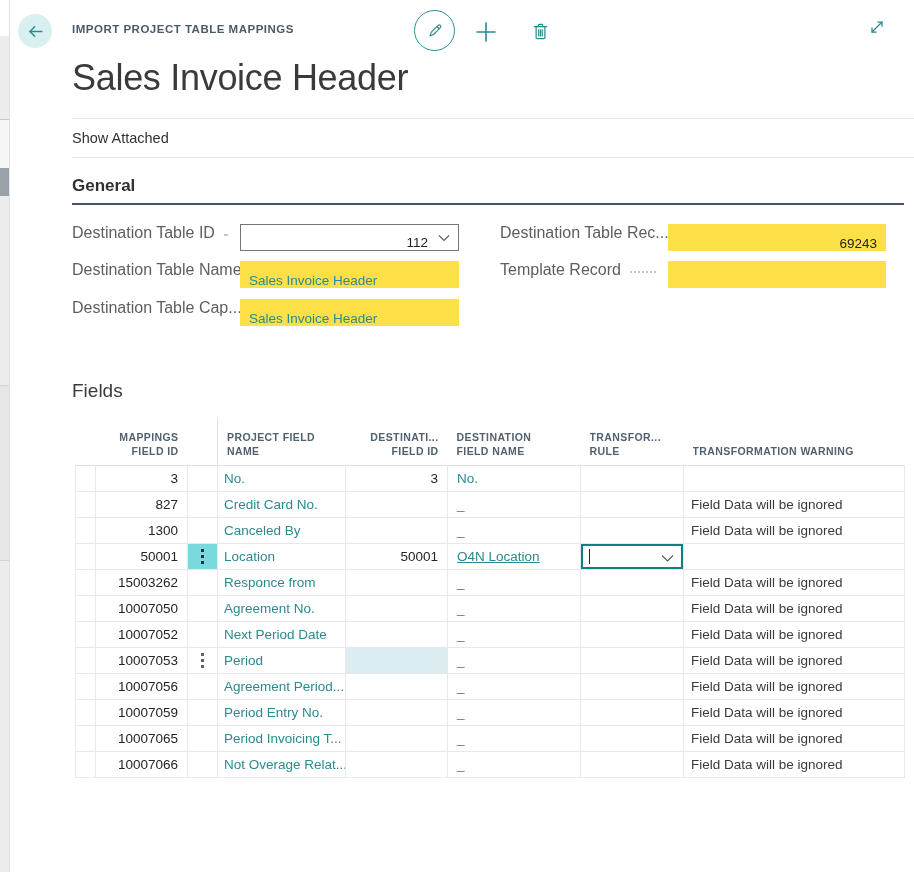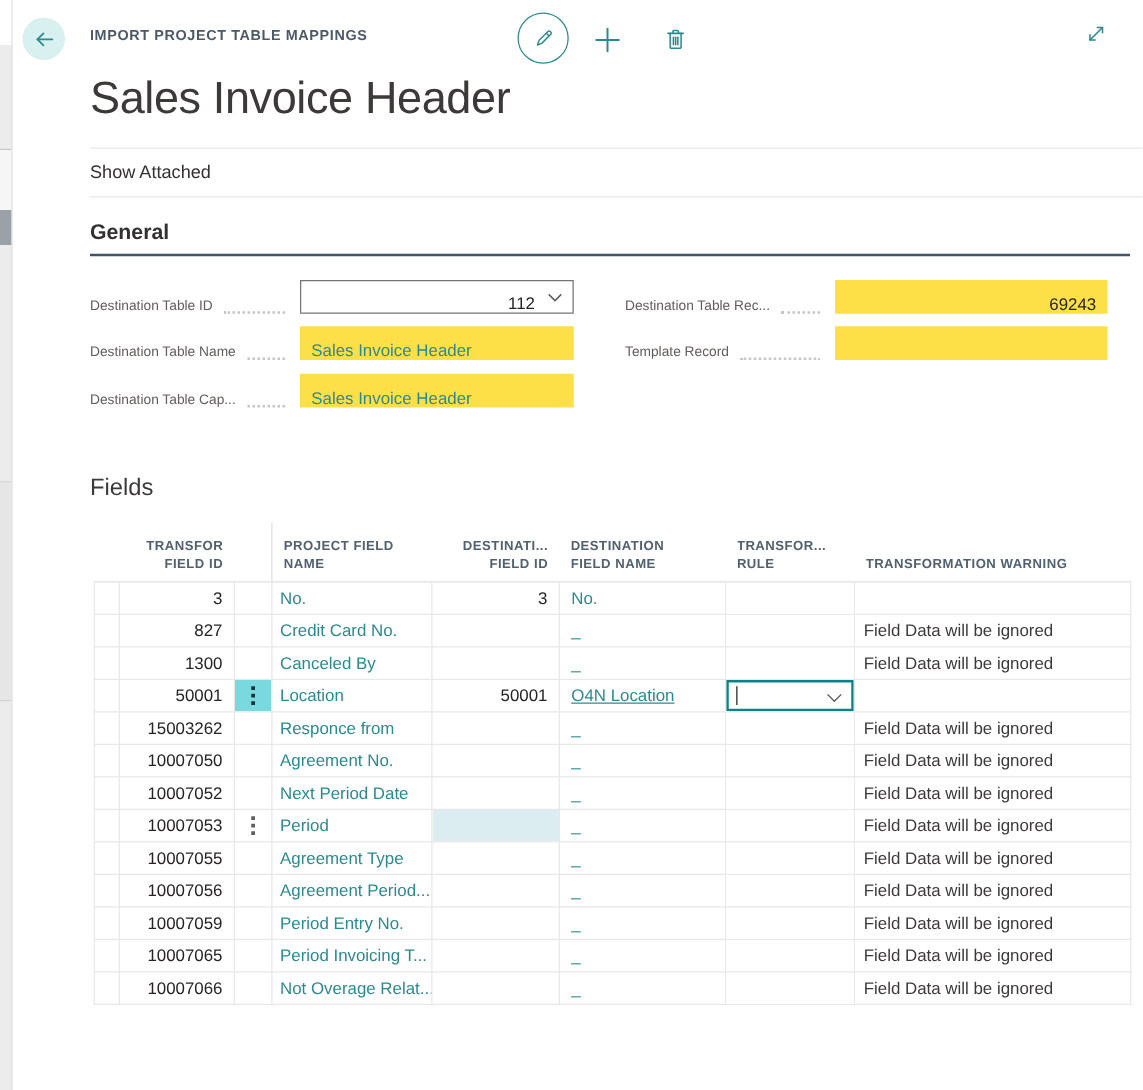--- a/index.html
+++ b/index.html
@@ -40,22 +40,22 @@
   .hl-title { left: 72px; top: 118px; width: 842px; }
   .hl-menu  { left: 72px; top: 157px; width: 842px; }
 
   .menu-item { position: absolute; left: 72px; top: 130px; font-size: 14.5px; color: #323130; cursor: pointer; }
 
   
   .section-title { position: absolute; left: 72px; font-size: 17px; font-weight: 600; color: #323130; cursor: pointer; }
   .general-title { top: 176px; }
   .general-underline { position: absolute; left: 72px; top: 203px; width: 832px; height: 2px; background: #44546a; }
 
-  .fl-label { position: absolute; display: flex; align-items: flex-end; height: 27px;
-    font-size: 11px; color: #605e5c; }
+  .fl-label { position: absolute; display: flex; align-items: flex-start; height: 27px;
+    font-size: 16px; color: #605e5c; }
   .fl-label .leader { flex: 1 1 auto; margin: 10px 10px 0 9px; border-bottom: 2px dotted #c6c6c6; height: 0; }
   .fl-label .lbl { white-space: nowrap; }
 
   .fl-box { position: absolute; height: 27px; font-size: 13.5px; display: flex; align-items: flex-end; }
   .fl-input { background: #fff; border: 1px solid #757575; justify-content: flex-end;
     padding-right: 30px; color: #252423; }
   .fl-input .chev { position: absolute; right: 8px; top: 9px; }
   .fl-readonly { background: #fde047; border: none; padding: 0 9px; }
   .fl-readonly.link-val { color: #2b8a8f; }
   .fl-readonly.num-val  { justify-content: flex-end; color: #252423; }
@@ -233,21 +233,21 @@
         <col class="c-pname">
       <col class="c-did">
         <col class="c-dname">
         <col class="c-rule">
         <col class="c-warn">
     </colgroup>
     <thead>
       <tr>
         <th></th>
         <th class="al-r">
-          <div class="h-line">TRANSFOR</div>
+          <div class="h-line">MAPPINGS</div>
           <div class="h-line">FIELD ID</div>
         </th>
         <th></th>
         <th class="al-l th-pname">
           <div class="h-line">PROJECT FIELD</div>
           <div class="h-line">NAME</div>
         </th>
         <th class="al-r">
           <div class="h-line">DESTINATI...</div>
           <div class="h-line">FIELD ID</div>
@@ -358,30 +358,20 @@
               <i></i>
             </span></td>
           <td class="name"><span>Period</span></td>
           <td class="num did-hl"></td>
           <td class="dname"><span>_</span></td>
           <td class="rule"></td>
           <td class="warn">Field Data will be ignored</td>
         </tr>
         <tr>
           <td class="sel"></td>
-          <td class="num">10007055</td>
-          <td class="keb"></td>
-          <td class="name"><span>Agreement Type</span></td>
-          <td class="num"></td>
-          <td class="dname"><span>_</span></td>
-          <td class="rule"></td>
-          <td class="warn">Field Data will be ignored</td>
-        </tr>
-        <tr>
-          <td class="sel"></td>
           <td class="num">10007056</td>
           <td class="keb"></td>
           <td class="name"><span>Agreement Period...</span></td>
           <td class="num"></td>
           <td class="dname"><span>_</span></td>
           <td class="rule"></td>
           <td class="warn">Field Data will be ignored</td>
         </tr>
         <tr>
           <td class="sel"></td>

